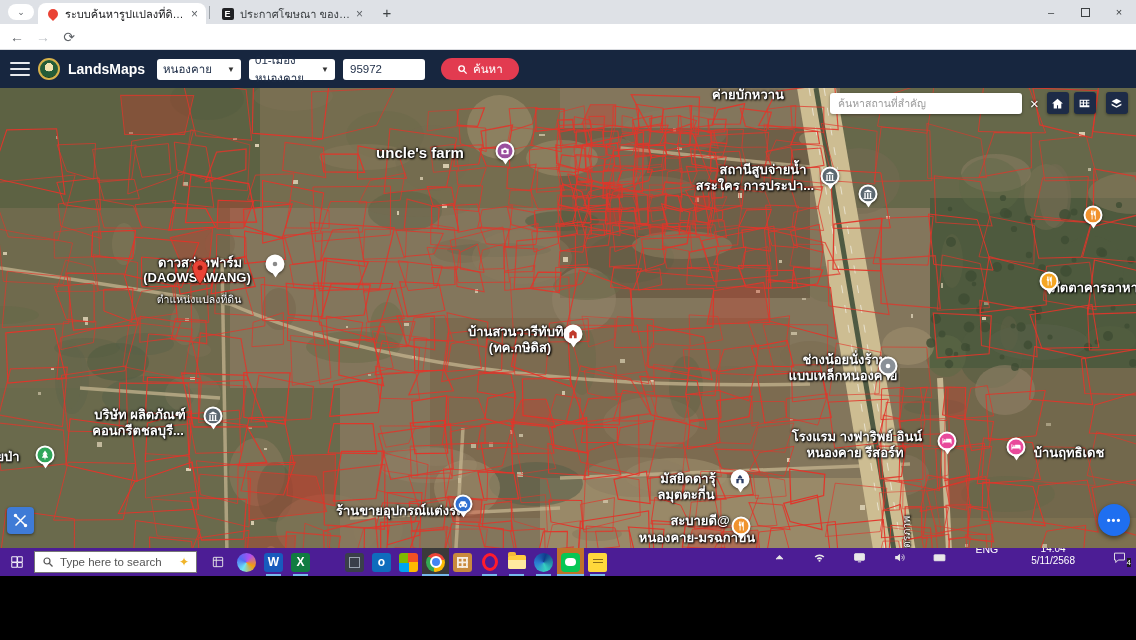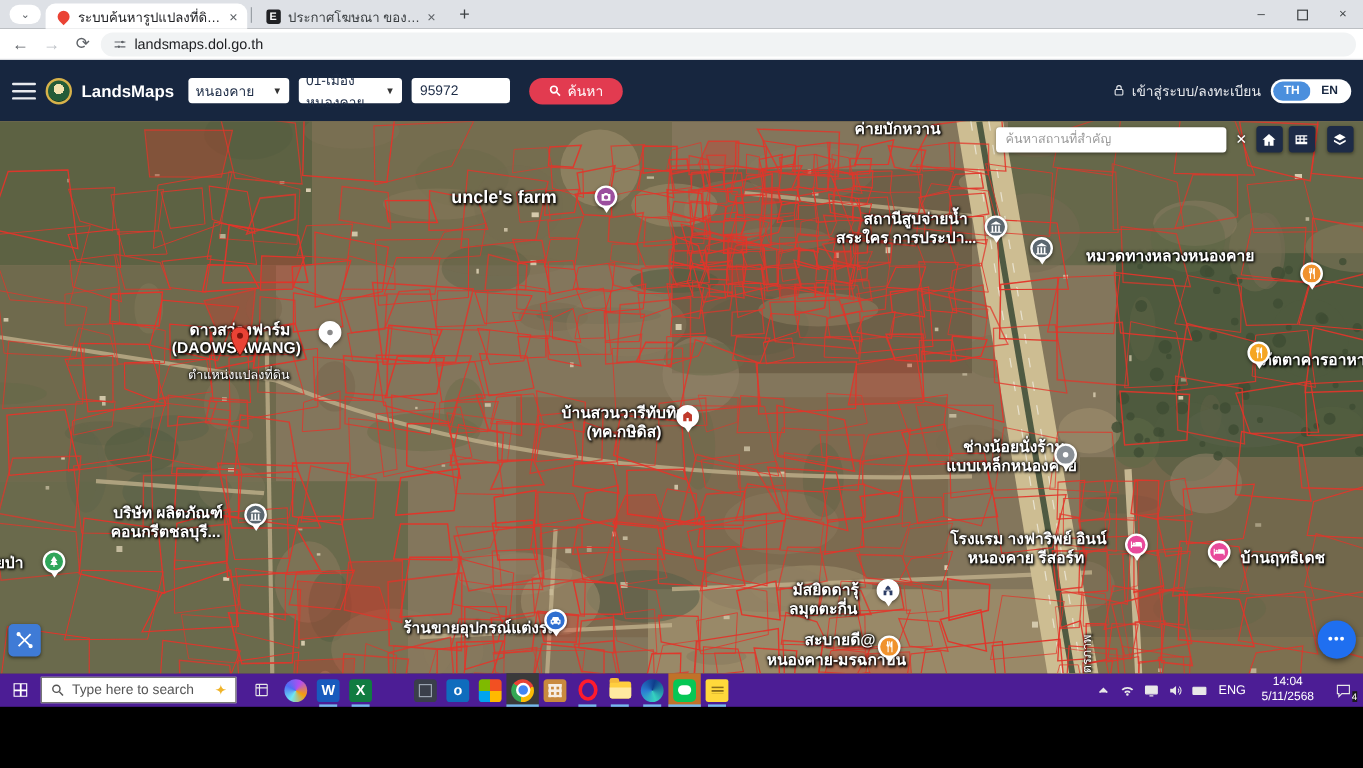--- a/index.html
+++ b/index.html
@@ -37,21 +37,21 @@
     padding:0 10px; gap:6px; min-width:0; }
   .omnibox .url { font-size:12px; color:#202124; white-space:nowrap; }
   .tune-ic { color:#5f6368; display:flex; }
   .right-ics { display:flex; align-items:center; gap:2px; flex:none; }
   .profile-chip { height:18px; background:#cfe2f8; border-radius:9px; display:flex; align-items:center;
     gap:4px; padding:0 7px 0 3px; font-size:9px; color:#1657a8; white-space:nowrap; }
   .profile-chip .avatar { width:13px; height:13px; border-radius:50%;
     background:radial-gradient(circle at 35% 35%, #ffd976, #e0962d); }
 
   
-  .site-header { height:51px; background:#17263f; display:flex; align-items:center; padding:0 10px;
+  .site-header { height:38px; background:#17263f; display:flex; align-items:center; padding:0 10px;
     gap:8px; flex:none; }
   .hamburger { width:20px; height:14px; display:flex; flex-direction:column; justify-content:space-between; }
   .hamburger span { height:2px; background:#e8eaee; border-radius:1px; }
   .brand-logo { width:22px; height:22px; border-radius:50%; border:2px solid #d7b24a;
     background:radial-gradient(circle at 50% 40%, #f3e3b0 0 30%, #245c38 31% 70%, #153c24 71%); flex:none; }
   .brand-name { color:#fff; font-size:14px; font-weight:bold; margin-right:4px; }
   .hdr-select { height:21px; background:#fff; border-radius:3px; font-size:11.5px; color:#1c2b45;
     display:flex; align-items:center; justify-content:space-between; padding:0 6px; gap:6px; }
   .hdr-select .caret { font-size:8px; color:#333; }
   .sel-province { width:84px; }
@@ -132,21 +132,21 @@
   .ic-explorer::before { content:''; position:absolute; top:-3px; left:0; width:8px; height:4px;
     background:#f5b93a; border-radius:2px 2px 0 0; }
   .ic-explorer::after { content:''; position:absolute; left:0; bottom:0; width:18px; height:9px;
     background:#ffe9a0; border-radius:0 0 2px 2px; }
   .ic-edge { border-radius:50%; background:conic-gradient(from 160deg,#35d2c0,#2b7cd3,#0f3d8c 60%,#35d2c0); }
   .ic-line { background:#06c755; border-radius:4px; }
   .ic-line::after { content:''; width:11px; height:8px; background:#fff; border-radius:4px; }
   .ic-notes { background:#ffd83b; border-radius:2px; }
   .ic-notes::after { content:''; width:10px; height:6px;
     background:linear-gradient(#8a6d1a 1.5px,transparent 1.5px) 0 0/10px 3px; }
-  .tb-tray { margin-left:auto; display:flex; align-items:center; height:38px; }
+  .tb-tray { margin-left:auto; display:flex; align-items:flex-start; height:38px;gap:20px; }
   .tray-ic { width:20px; height:28px; display:flex; align-items:center; justify-content:center; color:#e8e8e8; }
   .tray-ic svg { width:13px; height:13px; fill:#e8e8e8; }
   .tray-lang { color:#fff; font-size:10.5px; padding:0 6px; }
   .tray-clock { color:#fff; font-size:10px; text-align:center; line-height:1.2; padding:0 7px; }
   .tray-notif { width:34px; height:28px; display:flex; align-items:center; justify-content:center; position:relative; }
   .tray-notif svg { width:15px; height:15px; fill:none; stroke:#e8e8e8; stroke-width:1.5; }
   .notif-badge { position:absolute; right:5px; bottom:4px; background:#1b1b1b; color:#fff; font-size:8px; }
 </style>
 </head>
 <body>
@@ -209,28 +209,20 @@
           <span style="width:9px;height:9px;border:1px solid #3c4043;display:block"></span>
         </div>
       <div class="win-btn">×</div>
     </div>
   </div>
 
   <div class="navbar">
     <div class="nav-ic">←</div>
     <div class="nav-ic disabled">→</div>
     <div class="nav-ic">⟳</div>
-    <div class="omnibox">
-      <span class="tune-ic">
-        <svg width="12" height="12" viewBox="0 0 24 24" fill="#5f6368">
-            <path d="M3 7h10a3 3 0 0 0 6 0h2v2h-2a3 3 0 0 0-6 0H3V7zm0 8h4a3 3 0 0 0 6 0h8v2h-8a3 3 0 0 0-6 0H3v-2z"></path>
-          </svg>
-      </span>
-      <span class="url">landsmaps.dol.go.th</span>
-    </div>
   </div>
 
   <div class="site-header">
     <div class="hamburger">
         <span></span>
         <span></span>
         <span></span>
       </div>
     <div class="brand-logo"></div>
     <div class="brand-name">LandsMaps</div>
@@ -243,33 +235,20 @@
         <span class="caret">▼</span>
     </div>
     <input class="hdr-input" value="95972" style="">
     <button class="search-btn">
       <svg width="11" height="11" viewBox="0 0 24 24" fill="none" stroke="#fff" stroke-width="3">
           <circle cx="10" cy="10" r="6"></circle>
           <path d="M15 15l6 6"></path>
         </svg>
       <span>ค้นหา</span>
     </button>
-    <div class="hdr-right">
-      <div class="login-link">
-        <svg width="11" height="11" viewBox="0 0 24 24" fill="none" stroke="#e8eaee" stroke-width="2">
-            <rect x="5" y="10" width="14" height="10" rx="2"></rect>
-            <path d="M8 10V7a4 4 0 0 1 8 0v3"></path>
-          </svg>
-        <span>เข้าสู่ระบบ/ลงทะเบียน</span>
-      </div>
-      <div class="lang-pill">
-        <div class="lang-seg on">TH</div>
-        <div class="lang-seg off">EN</div>
-      </div>
-    </div>
   </div>
 
   <div class="map">
     <svg class="map-bg" id="map-bg" viewBox="0 0 1136 528" preserveAspectRatio="none">
         <rect x="0" y="0" width="1136" height="528" fill="#83765c" opacity="1"></rect>
         <rect x="0" y="0" width="260" height="120" fill="#5d6243" opacity="1"></rect>
         <rect x="260" y="0" width="300" height="120" fill="#756d4f" opacity="1"></rect>
         <rect x="560" y="40" width="250" height="170" fill="#6e6048" opacity="1"></rect>
         <rect x="840" y="0" width="296" height="120" fill="#66684a" opacity="1"></rect>
         <rect x="930" y="110" width="206" height="170" fill="#4e5a3e" opacity="1"></rect>
@@ -1091,22 +1070,21 @@
         <polygon points="506.2,511.3 538.3,510.8 535.5,534.0 514.1,532.1" fill="none" stroke="#e2352a" stroke-width="0.95" stroke-opacity="0.93"></polygon>
         <polygon points="538.4,508.2 565.3,507.1 572.2,533.9 542.6,538.2" fill="none" stroke="#e2352a" stroke-width="0.98" stroke-opacity="0.82"></polygon>
         <polygon points="572.5,514.4 597.9,513.7 603.7,532.7 564.8,540.5" fill="none" stroke="#e2352a" stroke-width="0.79" stroke-opacity="0.83"></polygon>
         <polygon points="595.8,515.4 634.2,510.8 629.6,538.0 603.7,537.4" fill="none" stroke="#e2352a" stroke-width="1.21" stroke-opacity="0.88"></polygon>
         <polygon points="625.8,516.4 662.2,516.3 659.7,532.2 629.7,540.9" fill="none" stroke="#e2352a" stroke-width="0.90" stroke-opacity="0.87"></polygon>
       </svg>
     <div id="map-overlays">
         <div class="map-label" style="left: 748px; top: 6px;">ค่ายบักหวาน</div>
         <div class="map-label big" style="left: 420px; top: 64px;">uncle's farm</div>
         <div class="map-label" style="left: 763px; top: 81px;">สถานีสูบจ่ายน้ำ</div>
-        <div class="map-label" style="left: 755px; top: 97px; font-family: Liberation Serif, serif;">สระใคร การประปา...</div>
-        <div class="map-label" style="left: 975px; top: 112px;">หมวดทางหลวงหนองคาย</div>
+        <div class="map-label" style="left: 755px; top: 97px;">สระใคร การประปา...</div>
         <div class="map-label" style="left: 200px; top: 174px;">ดาวสว่างฟาร์ม</div>
         <div class="map-label" style="left: 197px; top: 189px;">(DAOWSAWANG)</div>
         <div class="map-label small" style="left: 199px; top: 211px;">ตำแหน่งแปลงที่ดิน</div>
         <div class="map-label" style="left: 1100px; top: 199px;">ภัตตาคารอาหา...</div>
         <div class="map-label" style="left: 520px; top: 243px;">บ้านสวนวารีทับทิม</div>
         <div class="map-label" style="left: 520px; top: 259px;">(ทค.กษิดิส)</div>
         <div class="map-label" style="left: 845px; top: 271px;">ช่างน้อยนั่งร้าน</div>
         <div class="map-label" style="left: 843px; top: 287px;">แบบเหล็กหนองคาย</div>
         <div class="map-label" style="left: 140px; top: 326px;">บริษัท ผลิตภัณฑ์</div>
         <div class="map-label" style="left: 138px; top: 342px;">คอนกรีตชลบุรี...</div>

